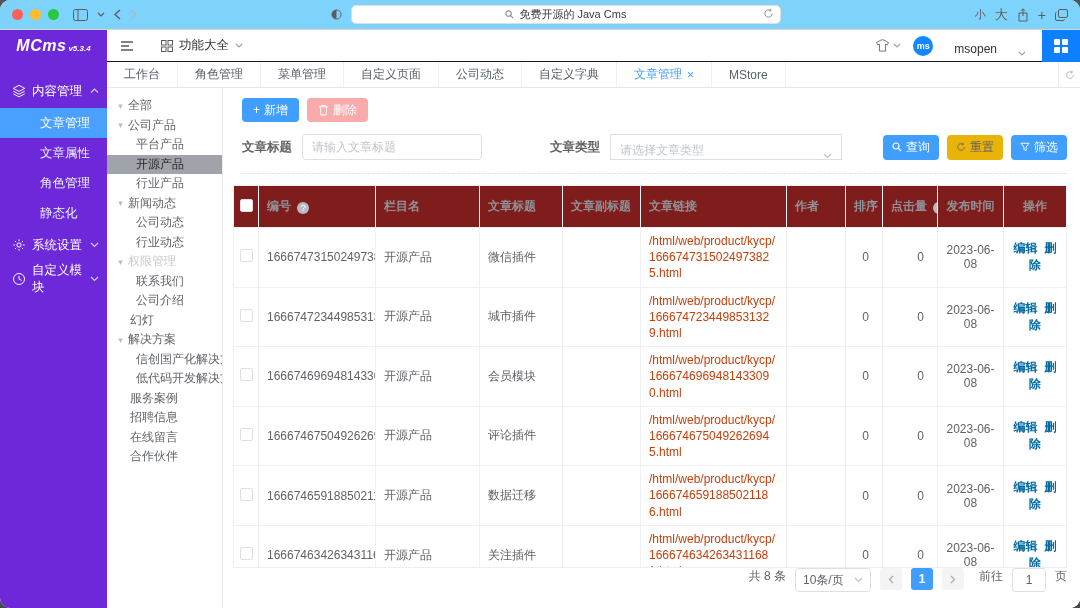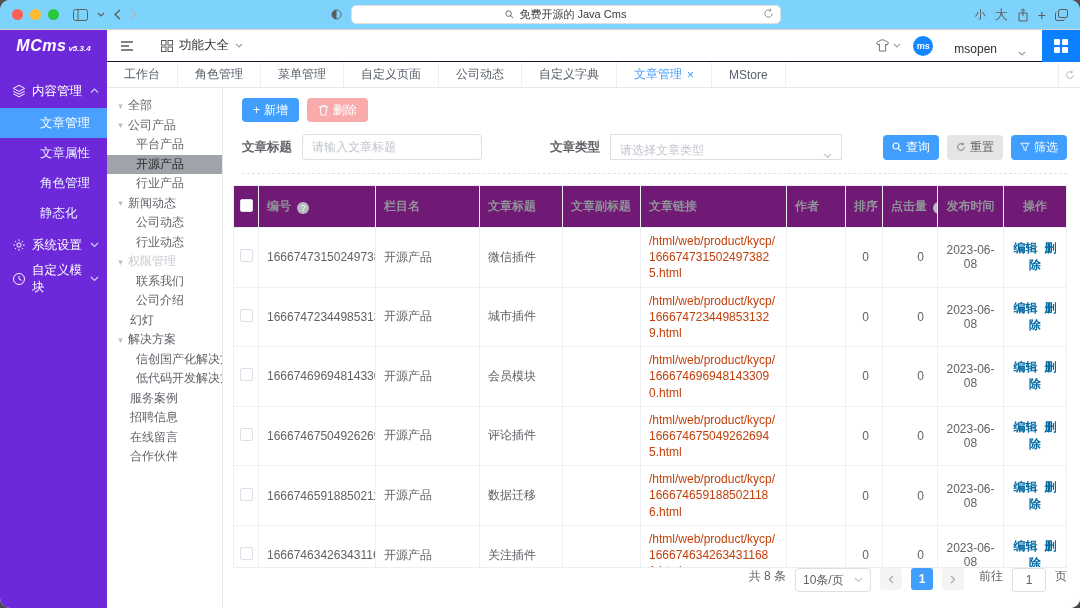--- a/index.html
+++ b/index.html
@@ -67,38 +67,38 @@
 .titem.selected{background:#a0a3a9;color:#26282b;padding-right:0}
 .titem.selected .tlabel{background:transparent}
 .titem.muted{color:#c6c9cf}
 
 .content{flex:1;min-width:0;display:flex;flex-direction:column;padding:8px 13px 0 10px;background:#fff}
 .toolbar{display:flex;gap:8px;margin:2px 0 0 9px}
 .btn{height:24px;border:none;border-radius:4px;font-size:12px;display:inline-flex;align-items:center;
   gap:4px;padding:0 11px;cursor:pointer;font-family:inherit}
 .btn-primary{background:#409eff;color:#fff}
 .btn-danger-dis{background:#f9abab;color:#fff;cursor:not-allowed}
-.btn-plain{background:#e5e5e5;color:#606266;border:1px solid #dcdfe6}
+.btn-plain{background:#eab308;color:#606266;border:1px solid #dcdfe6}
 
 .search-row{margin:12px 0 0 9px;padding-bottom:13px;border-bottom:1px dashed #dfe3e8;
   display:flex;align-items:center}
 .s-label{font-size:12.5px;color:#606266;font-weight:bold;margin-right:10px;white-space:nowrap}
 .s-input{width:180px;height:26px;border:1px solid #dcdfe6;border-radius:4px;padding:0 9px;
   font-size:12px;color:#606266;font-family:inherit;outline:none}
 .s-input::placeholder{color:#c0c4cc}
 .s-select{width:232px;height:26px;border:1px solid #dcdfe6;border-radius:0;padding:0 9px;
   font-size:12px;color:#c0c4cc;display:flex;align-items:flex-end;justify-content:space-between;cursor:pointer}
 .s-type-label{margin-left:68px}
 .search-actions{margin-left:auto;display:flex;gap:8px}
 .sbtn{height:25px;padding:0 9px;font-size:12px;border-radius:4px;display:inline-flex;
   align-items:center;gap:4px;cursor:pointer;border:none;font-family:inherit}
 
 .table-wrap{flex:1;margin:11px 0 0 0;border-bottom:1px solid #ebeef5;overflow:hidden}
 table{width:100%;border-collapse:collapse;table-layout:fixed;font-size:12px;color:#606266}
-th{font-weight:bold;color:#909399;background:#701a75;border:1px solid #eef0f4;border-top:1px solid #ebeef5;
+th{font-weight:bold;color:#909399;background:#7f1d1d;border:1px solid #eef0f4;border-top:1px solid #ebeef5;
   padding:8px 8px;text-align:left;white-space:nowrap;overflow:hidden}
 td{border:1px solid #eef0f4;padding:5px 8px;vertical-align:middle;overflow:hidden}
 tr{height:42px}
 .num-cell{text-align:right;padding-right:13px}
 .ctr{text-align:center}
 th.ctr{text-align:center}
 .link-cell{word-break:break-all;line-height:1.35;color:#c2410c}
 .cb{width:13px;height:13px;border:1px solid #dcdfe6;border-radius:2px;background:#fff;display:inline-block;cursor:pointer}
 .act a{color:#0369a1;text-decoration:none;font-weight:bold;cursor:pointer}
 .act a + a{margin-left:7px}

